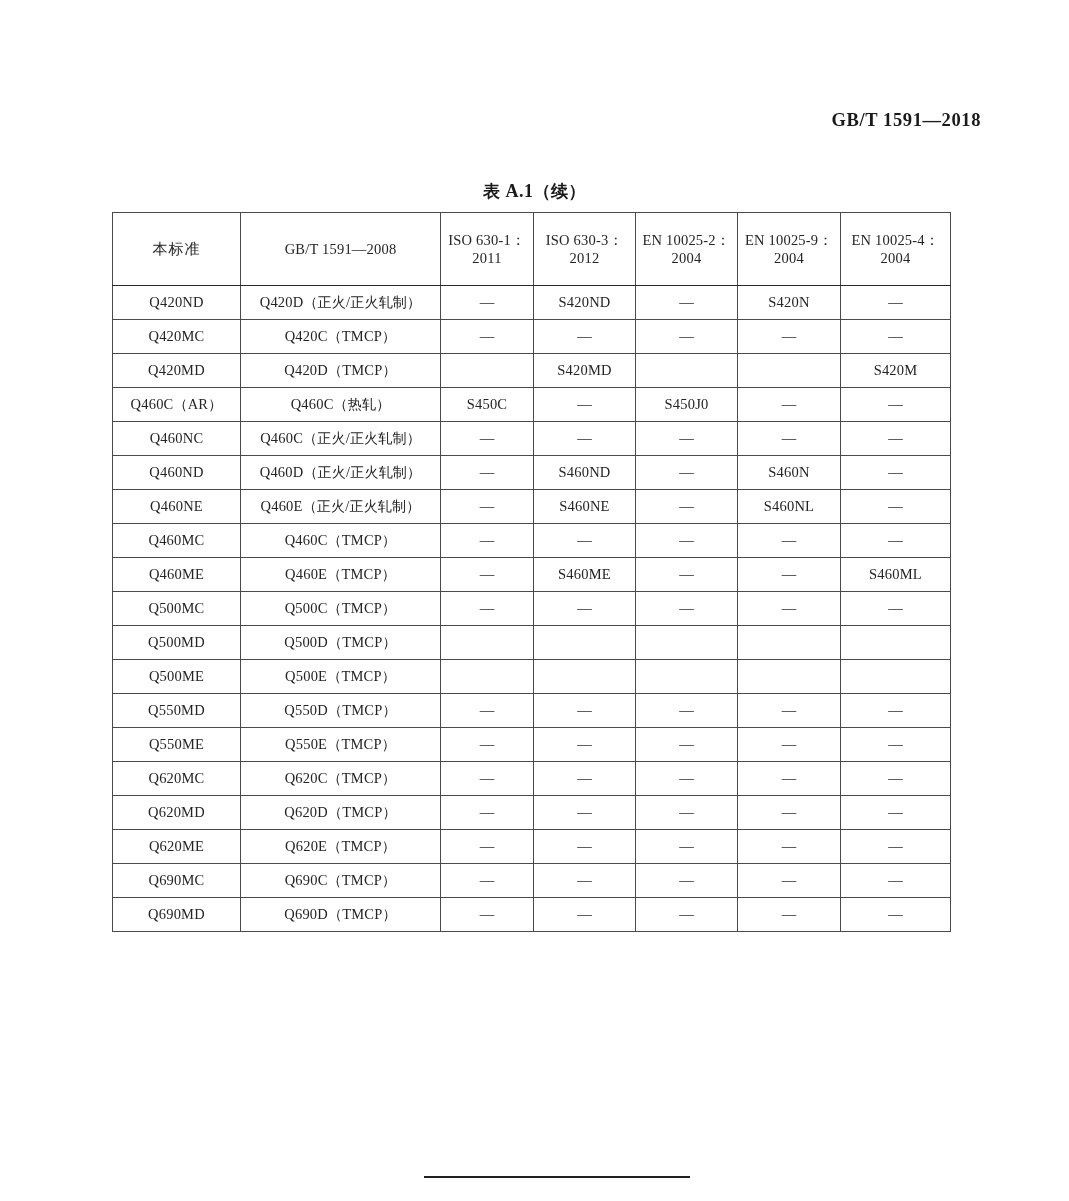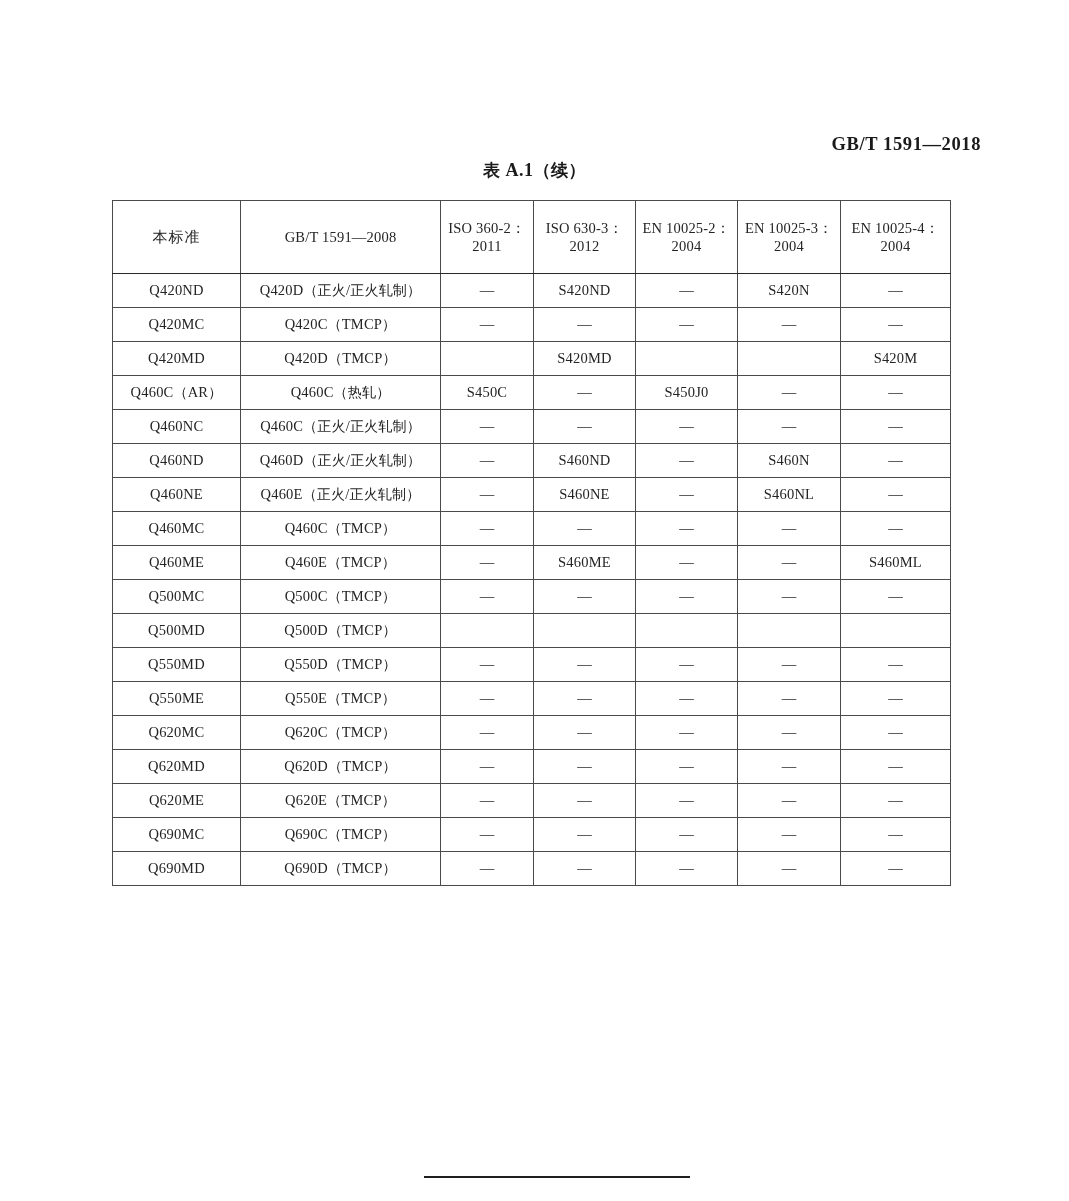--- a/index.html
+++ b/index.html
@@ -19,45 +19,44 @@
   
   .page-header {
     position: absolute;
     top: 110px;
     right: 88px;
     font-family: "Liberation Serif", "DejaVu Serif", serif;
     font-size: 18.5px;
     font-weight: bold;
     letter-spacing: 0.6px;
     white-space: nowrap;
-    margin-top: 24px;
   }
 
   
   .table-caption {
     position: absolute;
-    top: 159px;
+    top: 180px;
     left: 0;
     width: 1069px;
     text-align: center;
     font-size: 18px;
     font-weight: bold;
     letter-spacing: 0.5px;
   }
   .table-caption .cap-cn {
     font-family: "DejaVu Sans", "Liberation Sans", sans-serif;
     font-weight: bold;
     font-size: 17px;
   }
 
   
   .table-wrap {
     position: absolute;
     left: 112px;
-    top: 200px;
+    top: 212px;
     width: 838px;
   }
   table.spec {
     border-collapse: collapse;
     width: 838px;
     table-layout: fixed;
     border: 1.6px solid #1d1d1d;
   }
   table.spec col.c0 { width: 128px; }
   table.spec col.c1 { width: 200px; }
@@ -138,33 +137,33 @@
     </colgroup>
     <thead>
       <tr>
           <th class="cn-head">
             <span class="hl">本标准</span>
           </th>
           <th>
             <span class="hl">GB/T 1591—2008</span>
           </th>
           <th>
-            <span class="hl">ISO 360-2：</span>
+            <span class="hl">ISO 630-1：</span>
             <span class="hl">2011</span>
           </th>
           <th>
             <span class="hl">ISO 630-3：</span>
             <span class="hl">2012</span>
           </th>
           <th>
             <span class="hl">EN 10025-2：</span>
             <span class="hl">2004</span>
           </th>
           <th>
-            <span class="hl">EN 10025-3：</span>
+            <span class="hl">EN 10025-9：</span>
             <span class="hl">2004</span>
           </th>
           <th>
             <span class="hl">EN 10025-4：</span>
             <span class="hl">2004</span>
           </th>
         </tr>
     </thead>
     <tbody id="tbody">
         <tr>
@@ -260,20 +259,29 @@
         <tr>
           <td>Q500MD</td>
           <td class="cn"><span>Q500D</span><span class="cjk">（</span><span>TMCP</span><span class="cjk">）</span></td>
           <td class="blank"></td>
           <td class="blank"></td>
           <td class="blank"></td>
           <td class="blank"></td>
           <td class="blank"></td>
         </tr>
         <tr>
+          <td>Q500ME</td>
+          <td class="cn"><span>Q500E</span><span class="cjk">（</span><span>TMCP</span><span class="cjk">）</span></td>
+          <td class="blank"></td>
+          <td class="blank"></td>
+          <td class="blank"></td>
+          <td class="blank"></td>
+          <td class="blank"></td>
+        </tr>
+        <tr>
           <td>Q550MD</td>
           <td class="cn"><span>Q550D</span><span class="cjk">（</span><span>TMCP</span><span class="cjk">）</span></td>
           <td class="dash">—</td>
           <td class="dash">—</td>
           <td class="dash">—</td>
           <td class="dash">—</td>
           <td class="dash">—</td>
         </tr>
         <tr>
           <td>Q550ME</td>

